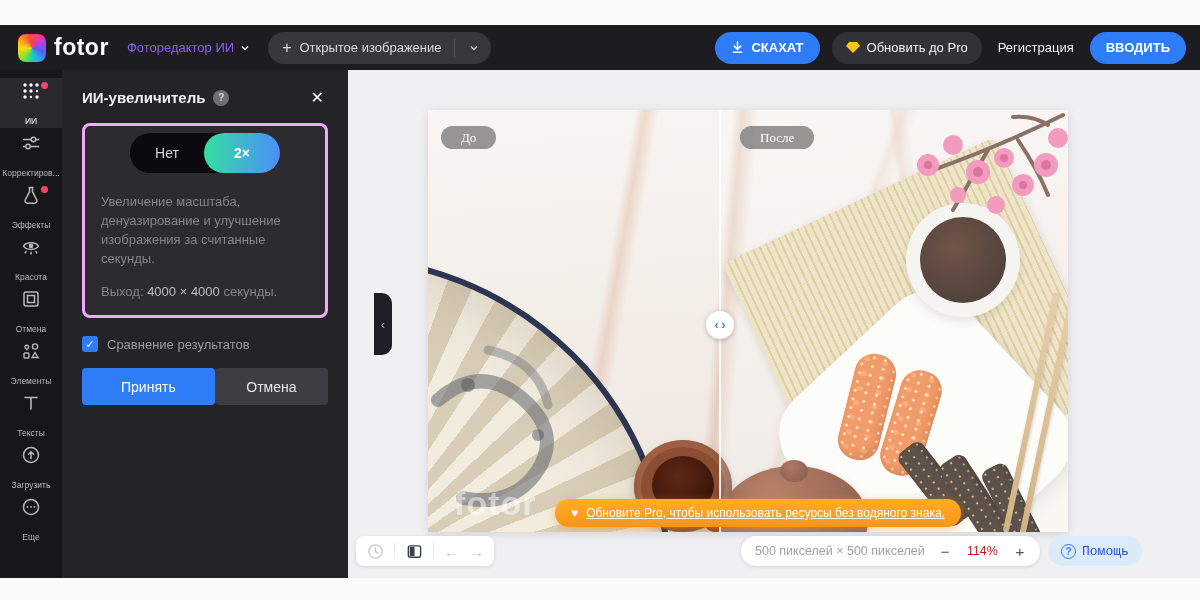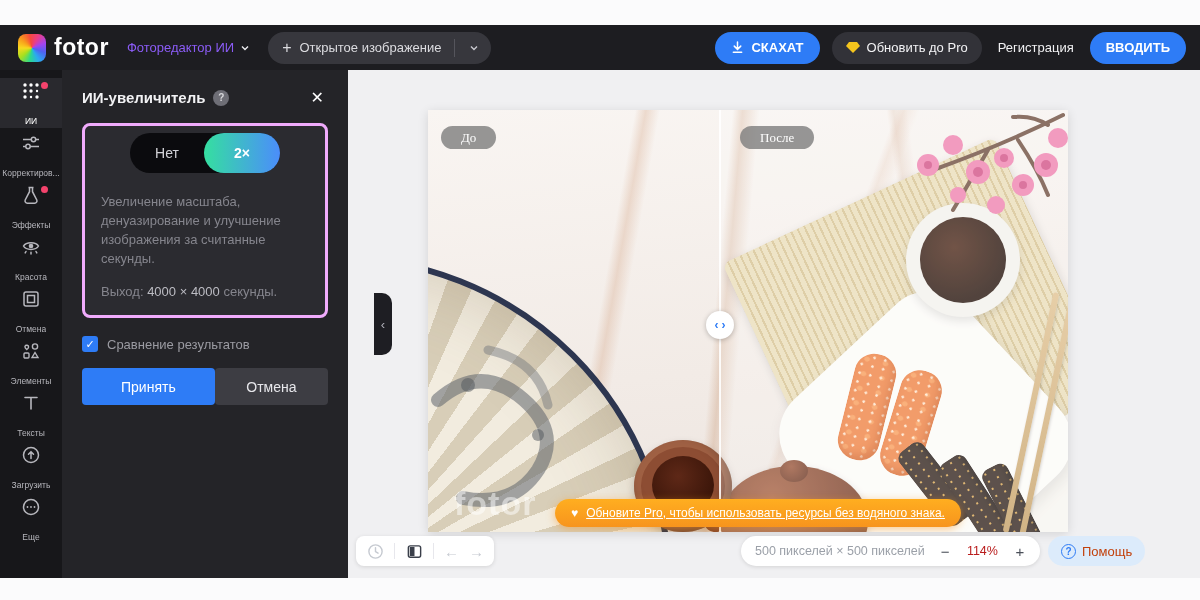--- a/index.html
+++ b/index.html
@@ -111,21 +111,21 @@
   .tool-ic { width:18px; height:18px; display:flex; align-items:center; justify-content:center; cursor:pointer; }
   .tool-ic svg { width:17px; height:17px; }
   .t-sep { width:1px; height:16px; background:#e7e7ec; }
   .arrow-dis { color:#c6cad1; font-size:15px; cursor:pointer; }
   .info-pill { position:absolute; left:393px; bottom:12px; height:30px; background:#fff; border-radius:15px; box-shadow:0 1px 4px rgba(0,0,0,.12); display:flex; align-items:center; padding:0 14px; gap:14px; }
   .size-text { color:#9ba0a8; font-size:12.5px; }
   .zoom-btn { color:#4a4f58; font-size:15px; cursor:pointer; padding:0 2px; }
   .zoom-val { color:#b91c1c; font-size:12.5px; min-width:34px; text-align:center; }
   .help-pill { position:absolute; left:700px; bottom:12px; height:30px; background:#dcebfb; border-radius:15px; display:flex; align-items:center; gap:6px; padding:0 13px; cursor:pointer; }
   .help-q { width:15px; height:15px; border-radius:50%; border:1.4px solid #2e7cf6; color:#2e7cf6; font-size:10px; font-weight:bold; display:flex; align-items:center; justify-content:center; }
-  .help-text { color:#c2410c; font-size:13px; }
+  .help-text { color:#1d4ed8; font-size:13px;font-family:Liberation Mono, monospace; }
 </style>
 </head>
 <body>
 
 <div class="app">
 
   <header class="topbar">
     <div class="logo">
       <div class="logo-mark"></div>
       <span class="logo-text">fotor</span>

